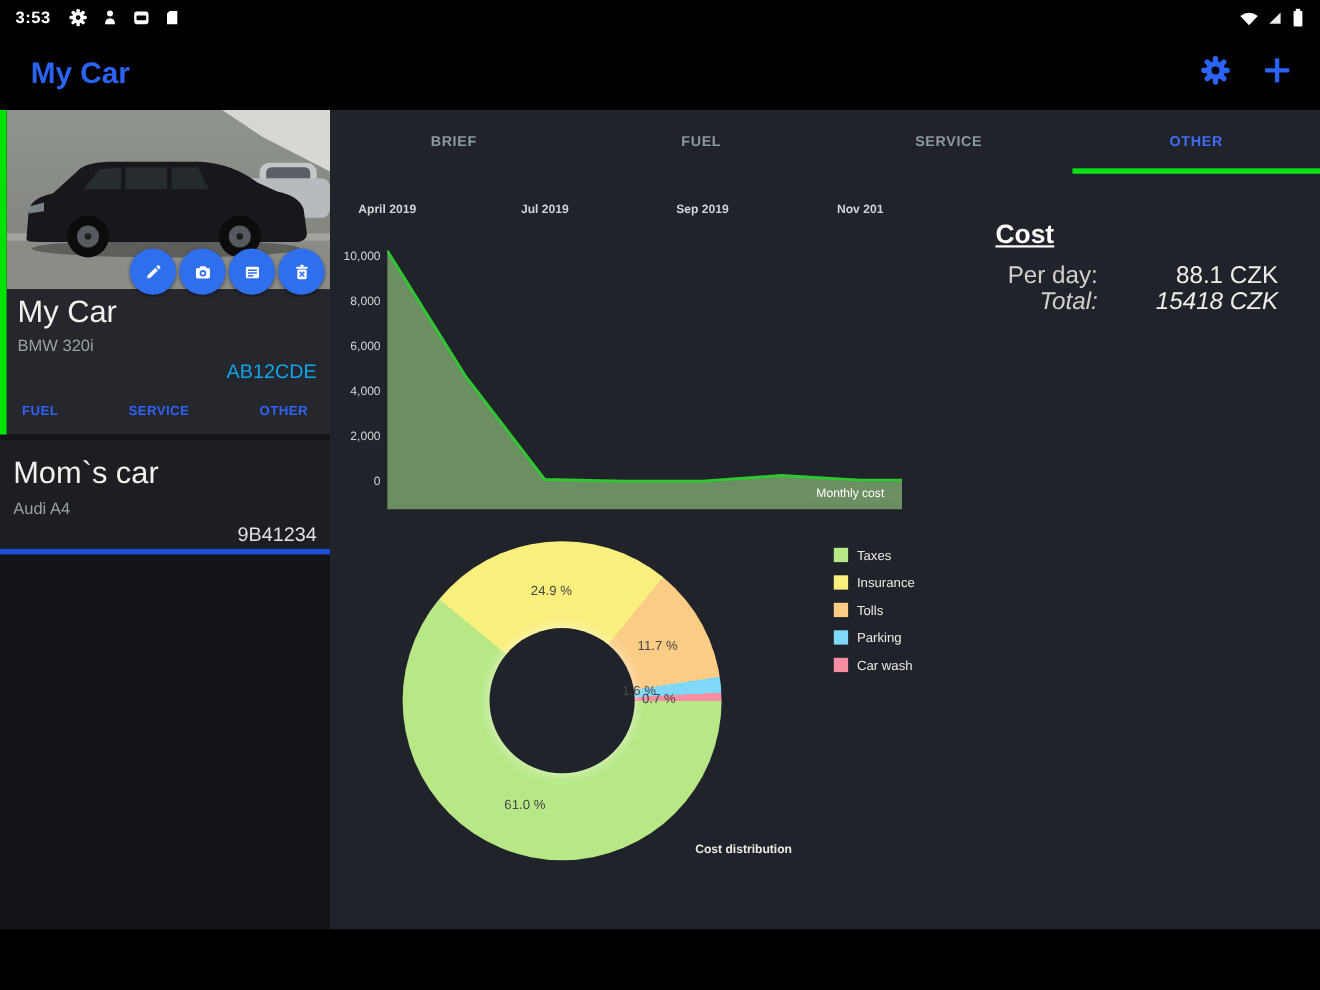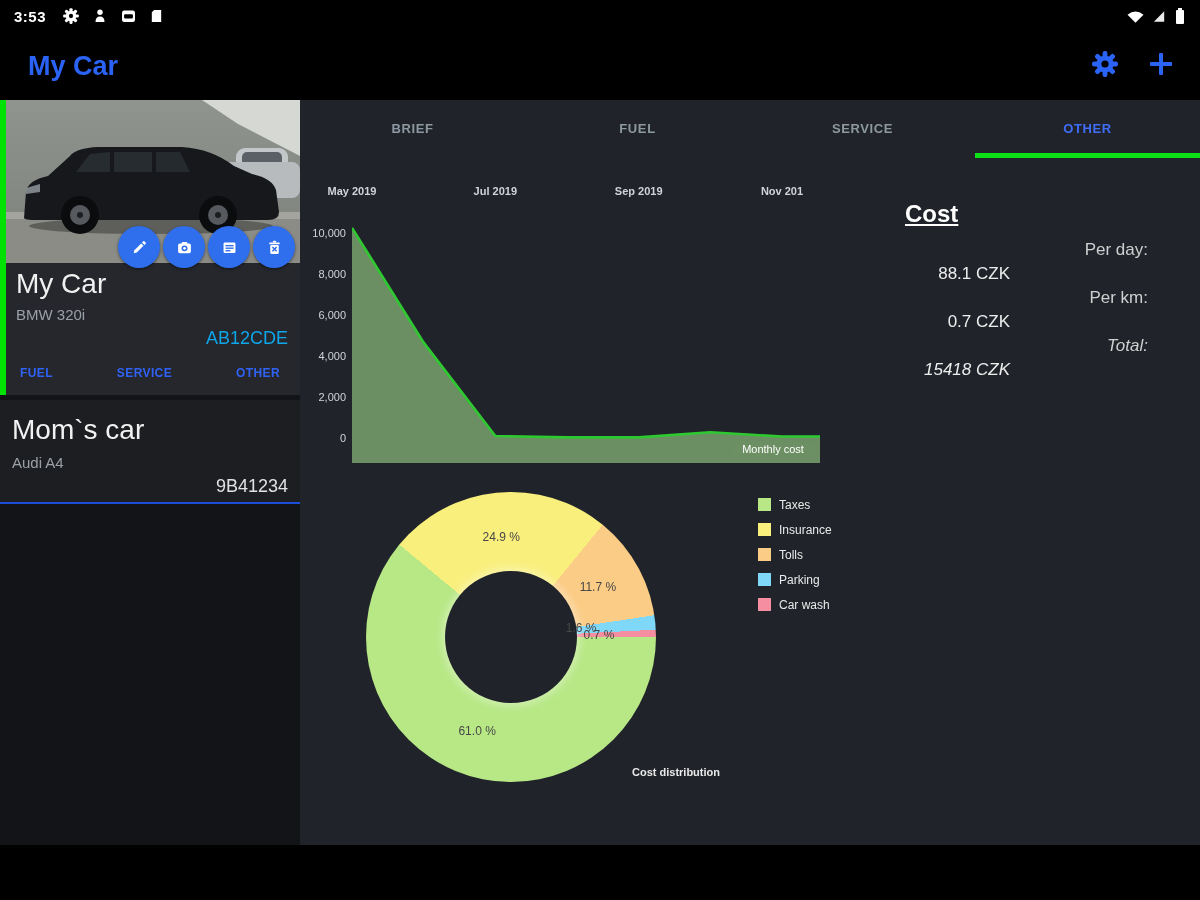--- a/index.html
+++ b/index.html
@@ -30,21 +30,21 @@
   .photo-actions { position:absolute; top:126px; left:118px; display:flex; gap:3px; }
   .round-btn { width:42px; height:42px; border-radius:50%; background:#2f6fed; display:flex;
     align-items:center; justify-content:center; box-shadow:0 1px 3px rgba(0,0,0,.5); cursor:pointer; }
   .car-name { position:absolute; left:16px; top:168px; font-size:28px; color:#f1f1f1; }
   .car-model { position:absolute; left:16px; top:206px; font-size:15px; color:#9aa0a5; }
   .car-plate { position:absolute; right:12px; top:228px; font-size:18px; color:#0ea5e9; }
   .car-tabs { position:absolute; left:0; right:0; top:266px; display:flex; justify-content:space-between;
     padding:0 20px; }
   .car-tabs span { color:#2f62f5; font-size:12px; font-weight:bold; letter-spacing:.4px; cursor:pointer; }
   .car-item { position:absolute; top:300px; left:0; width:300px; height:104px; background:#1c1e22;
-    border-bottom:2px solid #1d4ed8; cursor:pointer; }
+    border-bottom:5px solid #1d4ed8; cursor:pointer; }
   .car-item .name { position:absolute; left:12px; top:14px; font-size:28px; color:#f1f1f1; }
   .car-item .model { position:absolute; left:12px; top:54px; font-size:15px; color:#9aa0a5; }
   .car-item .plate { position:absolute; right:12px; top:76px; font-size:18px; color:#dfe1e3; }
 
   
   .main { position:absolute; top:100px; left:300px; width:900px; height:745px; background:#20242a; }
   .tabbar { position:absolute; top:0; left:0; width:900px; height:58px; display:flex; }
   .tab { width:225px; text-align:center; line-height:58px; font-size:13px; font-weight:bold;
     letter-spacing:.6px; color:#8d98a1; cursor:pointer; }
   .tab.active { color:#3f6df8; }
@@ -53,21 +53,21 @@
   
   .xlabel { position:absolute; top:85px; width:90px; text-align:center; font-size:11px; font-weight:bold; color:#d0d4d8; }
   .ylabel { position:absolute; width:46px; text-align:right; font-size:11px; color:#d0d4d8; }
   .area-svg { position:absolute; left:52px; top:124px; }
   .series-label { position:absolute; left:432px; top:343px; width:82px; text-align:center;
     font-size:11px; color:#fff; background:rgba(110,146,100,.55); border-radius:2px; }
 
   
   .cost-panel { position:absolute; left:560px; top:100px; width:302px; }
   .cost-title { font-size:24px; font-weight:bold; color:#fff; margin-left:45px; margin-bottom:10px;text-decoration:underline; }
-  .cost-row { display:flex; font-size:17px; line-height:24px;flex-direction:column; }
+  .cost-row { display:flex; font-size:22px; line-height:24px; }
   .cost-row .lbl { flex:1; text-align:right; color:#cfcfcf; padding-right:14px; }
   .cost-row .val { width:150px; text-align:right; color:#ededed; }
   .cost-row.italic .lbl, .cost-row.italic .val { font-style:italic; }
 
   
   .donut { position:absolute; left:66px; top:392px; width:290px; height:290px; border-radius:50%; }
   .donut-hole { position:absolute; left:79px; top:79px; width:132px; height:132px; border-radius:50%;
     background:#20242a; box-shadow:0 0 9px 3px rgba(255,255,255,.38); }
   .pct-label { position:absolute; transform:translate(-50%,-50%); font-size:12px; color:#474747; white-space:nowrap; }
   .pie-legend { position:absolute; left:458px; top:392px; }
@@ -251,21 +251,21 @@
   <div class="main">
     <div class="tabbar">
       <div class="tab">BRIEF</div>
       <div class="tab">FUEL</div>
       <div class="tab">SERVICE</div>
       <div class="tab active">OTHER</div>
       <div class="tab-underline"></div>
     </div>
 
     <div id="area-xlabels">
-        <div class="xlabel" style="left: 7px;">May 2019</div>
+        <div class="xlabel" style="left: 7px;">April 2019</div>
         <div class="xlabel" style="left: 150.333px;">Jul 2019</div>
         <div class="xlabel" style="left: 293.667px;">Sep 2019</div>
         <div class="xlabel" style="left: 437px;">Nov 201</div>
       </div>
     <div id="area-ylabels">
         <div class="ylabel" style="left: 0px; top: 332px;">0</div>
         <div class="ylabel" style="left: 0px; top: 291px;">2,000</div>
         <div class="ylabel" style="left: 0px; top: 250px;">4,000</div>
         <div class="ylabel" style="left: 0px; top: 209px;">6,000</div>
         <div class="ylabel" style="left: 0px; top: 168px;">8,000</div>
@@ -276,24 +276,20 @@
         <polyline points="0,3.8499999999999943 71.66666666666667,118.64999999999999 143.33333333333334,211.925 215,213.36 286.6666666666667,213.36 358.33333333333337,208.235 430,212.54 468,212.54" fill="none" stroke="#2ec930" stroke-width="2.6"></polyline>
       </svg>
     <div class="series-label">Monthly cost</div>
 
     <div class="cost-panel">
       <div class="cost-title">Cost</div>
       <div class="cost-row">
         <span class="lbl">Per day:</span>
         <span class="val">88.1 CZK</span>
       </div>
-      <div class="cost-row">
-        <span class="lbl">Per km:</span>
-        <span class="val">0.7 CZK</span>
-      </div>
       <div class="cost-row italic">
         <span class="lbl">Total:</span>
         <span class="val">15418 CZK</span>
       </div>
     </div>
 
     <div id="donut" class="donut" style="background: conic-gradient(from 90deg, rgb(183, 232, 133) 0%, rgb(183, 232, 133) 61%, rgb(249, 239, 125) 61%, rgb(249, 239, 125) 85.9%, rgb(251, 204, 133) 85.9%, rgb(251, 204, 133) 97.6%, rgb(127, 216, 247) 97.6%, rgb(127, 216, 247) 99.2%, rgb(245, 142, 160) 99.2%, rgb(245, 142, 160) 100%);">
       <div class="donut-hole"></div>
     <span class="pct-label" style="left: 111.126px; top: 239.088px;">61.0 %</span>
         <span class="pct-label" style="left: 135.276px; top: 45.4739px;">24.9 %</span>

